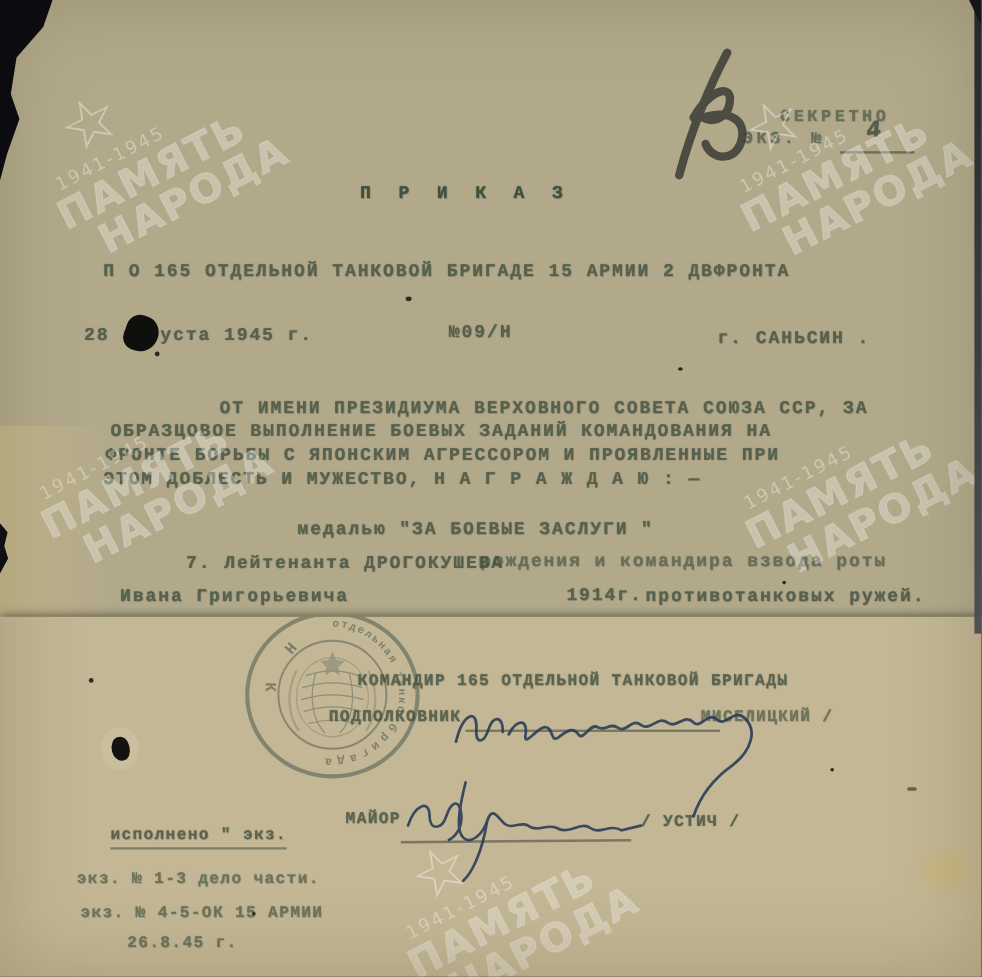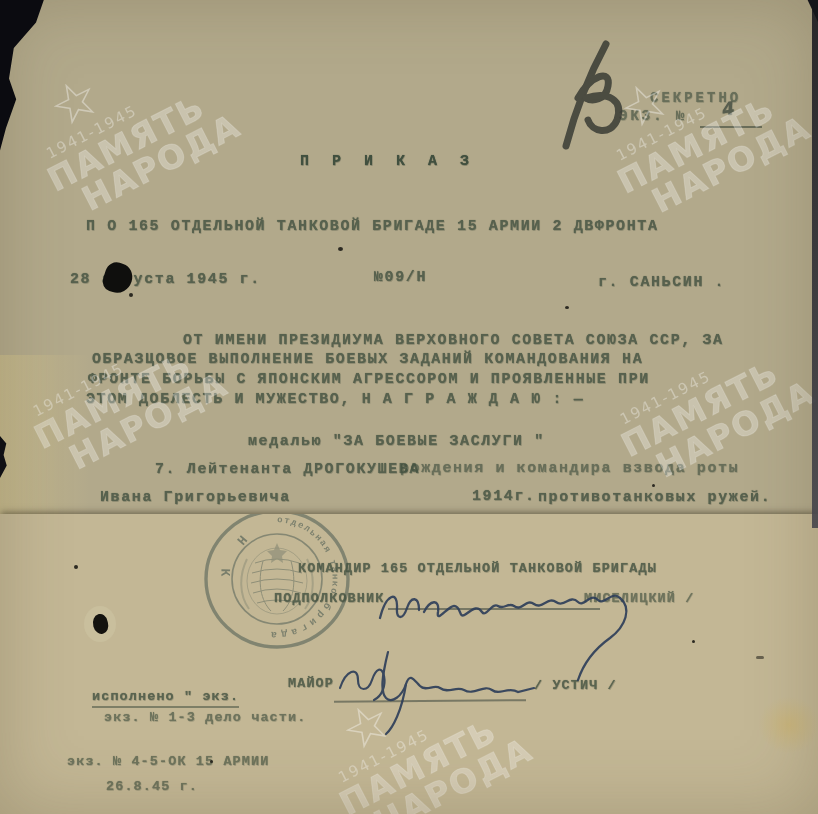--- a/index.html
+++ b/index.html
@@ -185,21 +185,21 @@
       <g stroke="#2c3d59" stroke-width="2.2" fill="none" stroke-linecap="round" opacity=".9">
         <path d="M18,48 C24,30 36,26 36,40 C36,52 46,52 50,40 C54,28 60,26 62,36 C64,46 60,56 52,60"></path>
         <path d="M66,12 C60,36 58,52 64,58 C70,64 80,56 84,44 C88,32 92,40 98,46
                  C104,52 112,44 118,48 C126,54 134,46 142,50 C152,56 162,44 170,50
                  C178,56 186,46 196,52 L212,48"></path>
         <path d="M84,44 C80,70 71,88 64,94"></path>
       </g>
     </svg>
 
     <div class="t s14 faded underl" style="left:92px;top:175px;">исполнено " экз.</div>
-    <div class="t s14 vfaded" style="left:64px;top:196px;margin-left:40px;">экз. № 1-3 дело части.</div>
+    <div class="t s14 vfaded" style="left:64px;top:212px;">экз. № 1-3 дело части.</div>
     <div class="t s14 vfaded" style="left:67px;top:240px;">экз. № 4-5-ОК 15 АРМИИ</div>
     <div class="t s14 vfaded" style="left:106px;top:265px;">26.8.45 г.</div>
 
     <div class="artifact" style="left:84px;top:92px;width:32px;height:36px;background:#c9bf9d;border-radius:50%;z-index:7;"></div>
     <div class="artifact" style="left:93px;top:100px;width:15px;height:20px;background:#14130f;border-radius:55% 45% 50% 50%;transform:rotate(-15deg);z-index:7;"></div>
 
     <div class="stain" style="left:758px;top:182px;width:62px;height:58px;background:radial-gradient(ellipse at center,rgba(205,178,105,.55),rgba(205,178,105,0) 70%);"></div>
     <div class="speck" style="left:692px;top:126px;width:3px;height:3px;"></div>
     <div class="speck" style="left:756px;top:142px;width:8px;height:3px;border-radius:2px;opacity:.6;"></div>
     <div class="speck" style="left:210px;top:246px;width:3px;height:3px;"></div>

